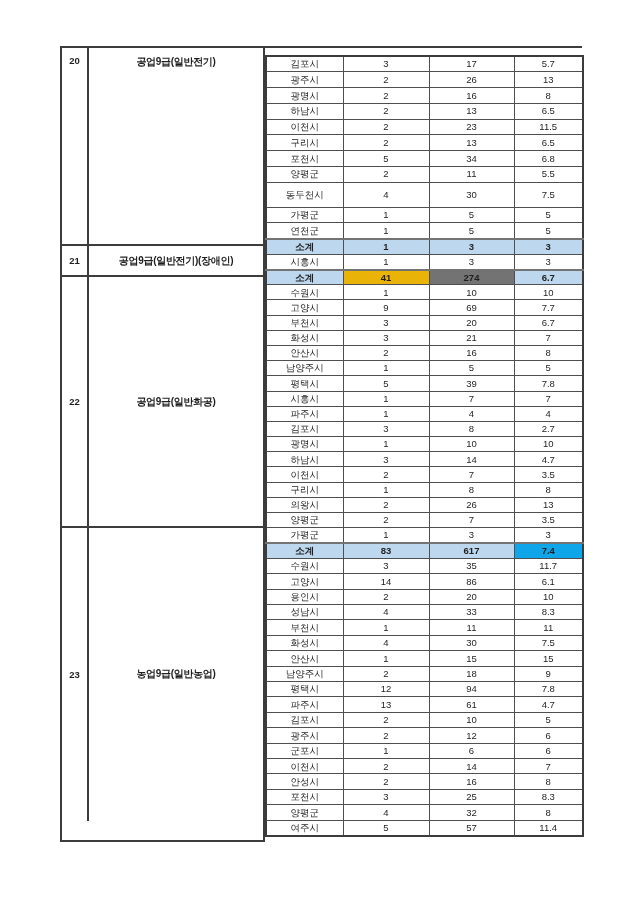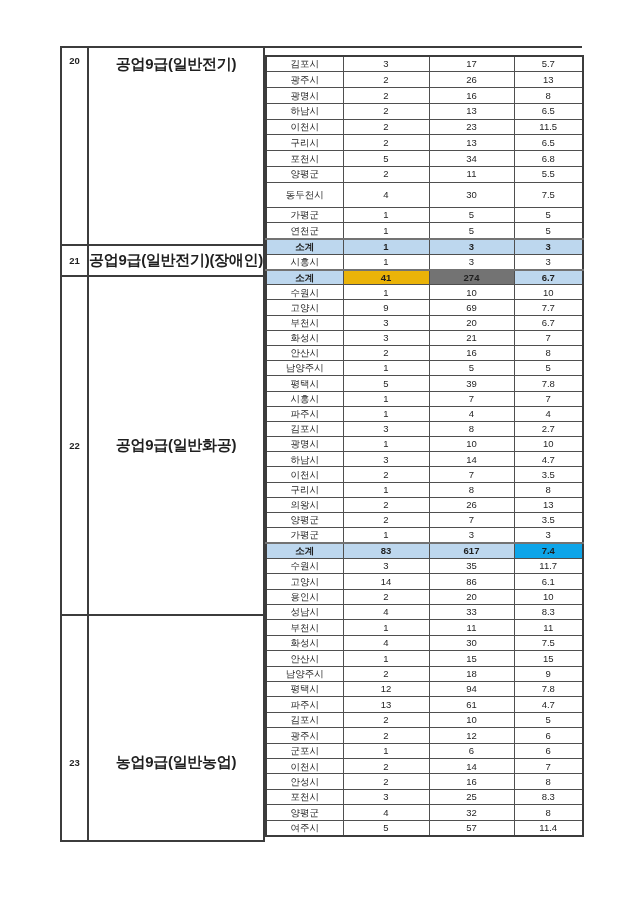--- a/index.html
+++ b/index.html
@@ -53,21 +53,21 @@
     justify-content: center;
     font-weight: bold;
     font-size: 9.5px;
   }
   .sec-cat {
     flex: 1;
     display: flex;
     align-items: center;
     justify-content: center;
     font-weight: bold;
-    font-size: 15px;
+    font-size: 10px;
     letter-spacing: -0.3px;
   }
   .sec.top .sec-no, .sec.top .sec-cat {
     align-items: flex-start;
     padding-top: 7px;
   }
   .city-table {
     position: absolute;
     left: 205px;
     top: 9px;
@@ -101,21 +101,21 @@
     <div class="top-line"></div>
     <div class="left-cols" id="left-cols">
         <div class="sec top" style="height: 198px;">
           <div class="sec-no">20</div>
           <div class="sec-cat">공업9급(일반전기)</div>
         </div>
         <div class="sec" style="height: 31px;">
           <div class="sec-no">21</div>
           <div class="sec-cat">공업9급(일반전기)(장애인)</div>
         </div>
-        <div class="sec" style="height: 339px;">
+        <div class="sec" style="height: 251px;">
           <div class="sec-no">22</div>
           <div class="sec-cat">공업9급(일반화공)</div>
         </div>
         <div class="sec" style="height: 292.98px;">
           <div class="sec-no">23</div>
           <div class="sec-cat">농업9급(일반농업)</div>
         </div>
       </div>
     <table class="city-table">
       <colgroup>

